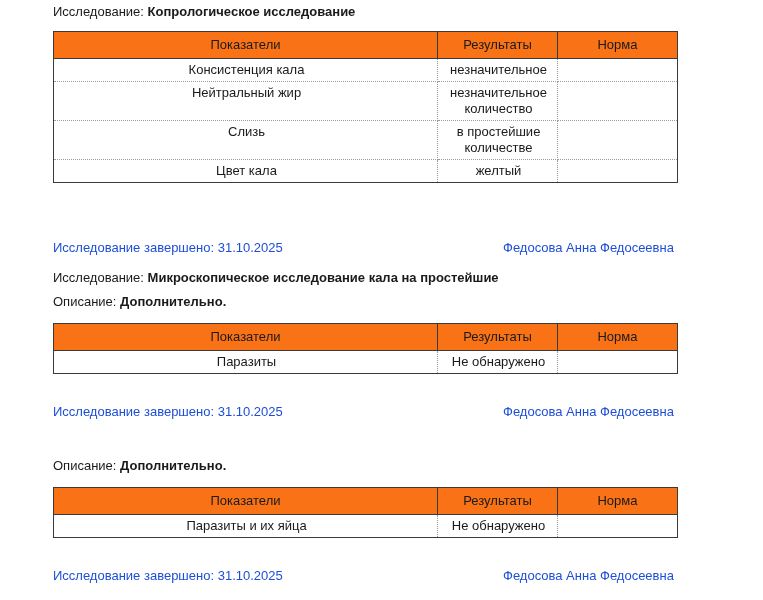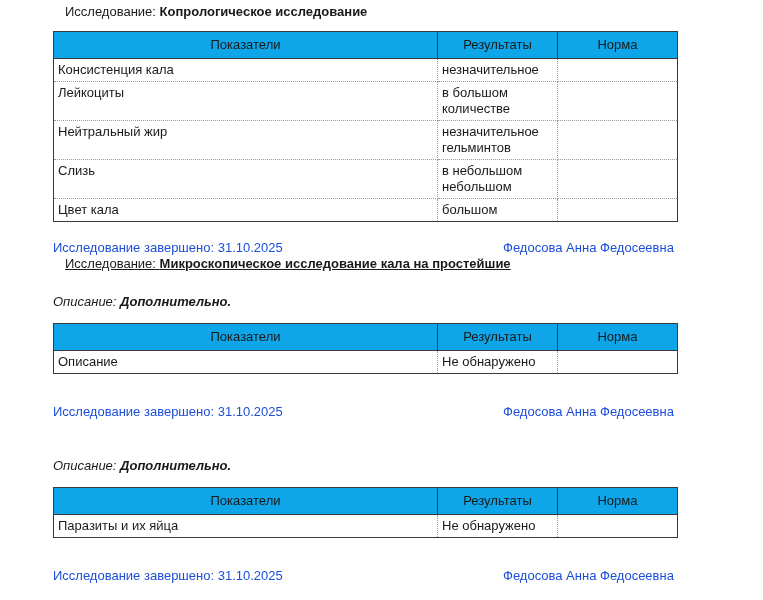--- a/index.html
+++ b/index.html
@@ -26,34 +26,32 @@
     position: absolute;
     left: 0;
     width: 763px;
   }
   .line-study {
     padding-left: 53px;
     font-size: 13px;
     line-height: 16px;
     color: #1a1a1a;
     white-space: nowrap;
-    margin-left: 12px;
   }
   .line-study .lbl {
     font-weight: 400;
   }
   .line-study .val {
     font-weight: 700;
   }
   .line-desc {
     padding-left: 53px;
     font-size: 13px;
     line-height: 16px;
     white-space: nowrap;
-    font-style: italic;
   }
   .line-desc .lbl { font-weight: 400; }
   .line-desc .val { font-weight: 700; }
 
   table.res {
     position: absolute;
     left: 53px;
     width: 624px;
     border-collapse: collapse;
     table-layout: fixed;
@@ -67,30 +65,30 @@
   table.res thead th {
     font-size: 13px;
     font-weight: 400;
     color: #1a1a1a;
     text-align: center;
     height: 26px;
     line-height: 26px;
     padding: 0;
     border-right: 1px solid #3a3a3a;
     border-bottom: 1px solid #3a3a3a;
-    background: #0ea5e9;
+    background: #f97316;
     vertical-align: middle;
   }
   table.res thead th:last-child { border-right: none; margin-top: 48px; }
 
   table.res tbody td {
     font-size: 13px;
     font-weight: 400;
     color: #1a1a1a;
-    text-align: left;
+    text-align: center;
     padding: 3px 2px 3px 4px;
     vertical-align: top;
     border-bottom: 1px dotted #9a9a9a;
     border-right: 1px dotted #9a9a9a;
     line-height: 16px;
     word-wrap: break-word;
   }
   table.res tbody td:last-child { border-right: none; }
   table.res tbody tr:last-child td { border-bottom: none; margin-left: 32px; }
 
@@ -141,51 +139,46 @@
         <th>Норма</th>
       </tr>
     </thead>
     <tbody>
       <tr>
         <td class="cell-ind">Консистенция кала</td>
         <td class="cell-res">незначительное</td>
         <td class="cell-norm"></td>
       </tr>
       <tr>
-        <td class="cell-ind">Лейкоциты</td>
-        <td class="cell-res">в большом количестве</td>
-        <td class="cell-norm"></td>
-      </tr>
-      <tr>
         <td class="cell-ind">Нейтральный жир</td>
-        <td class="cell-res">незначительное гельминтов</td>
+        <td class="cell-res">незначительное количество</td>
         <td class="cell-norm"></td>
       </tr>
       <tr>
         <td class="cell-ind">Слизь</td>
-        <td class="cell-res">в небольшом небольшом</td>
+        <td class="cell-res">в простейшие количестве</td>
         <td class="cell-norm"></td>
       </tr>
       <tr>
         <td class="cell-ind">Цвет кала</td>
-        <td class="cell-res">большом</td>
+        <td class="cell-res">желтый</td>
         <td class="cell-norm"></td>
       </tr>
     </tbody>
   </table>
 
   <div class="footer-row" style="top:240px;">
     <span class="footer-left">
       <span>Исследование завершено:</span>
       <span>31.10.2025</span>
     </span>
     <span class="footer-right">Федосова Анна Федосеевна</span>
   </div>
 
-  <div class="section" style="top:256px;text-decoration:underline;">
+  <div class="section" style="top:270px;">
     <div class="line-study">
       <span class="lbl">Исследование:</span>
       <span class="val">Микроскопическое исследование кала на простейшие</span>
     </div>
   </div>
 
   <div class="section" style="top:294px;">
     <div class="line-desc">
       <span class="lbl">Описание:</span>
       <span class="val">Дополнительно.</span>
@@ -200,21 +193,21 @@
     </colgroup>
     <thead>
       <tr>
         <th>Показатели</th>
         <th>Результаты</th>
         <th>Норма</th>
       </tr>
     </thead>
     <tbody>
       <tr>
-        <td class="cell-ind">Описание</td>
+        <td class="cell-ind">Паразиты</td>
         <td class="cell-res">Не обнаружено</td>
         <td class="cell-norm"></td>
       </tr>
     </tbody>
   </table>
 
   <div class="footer-row" style="top:404px;">
     <span class="footer-left">
       <span>Исследование завершено:</span>
       <span>31.10.2025</span>

